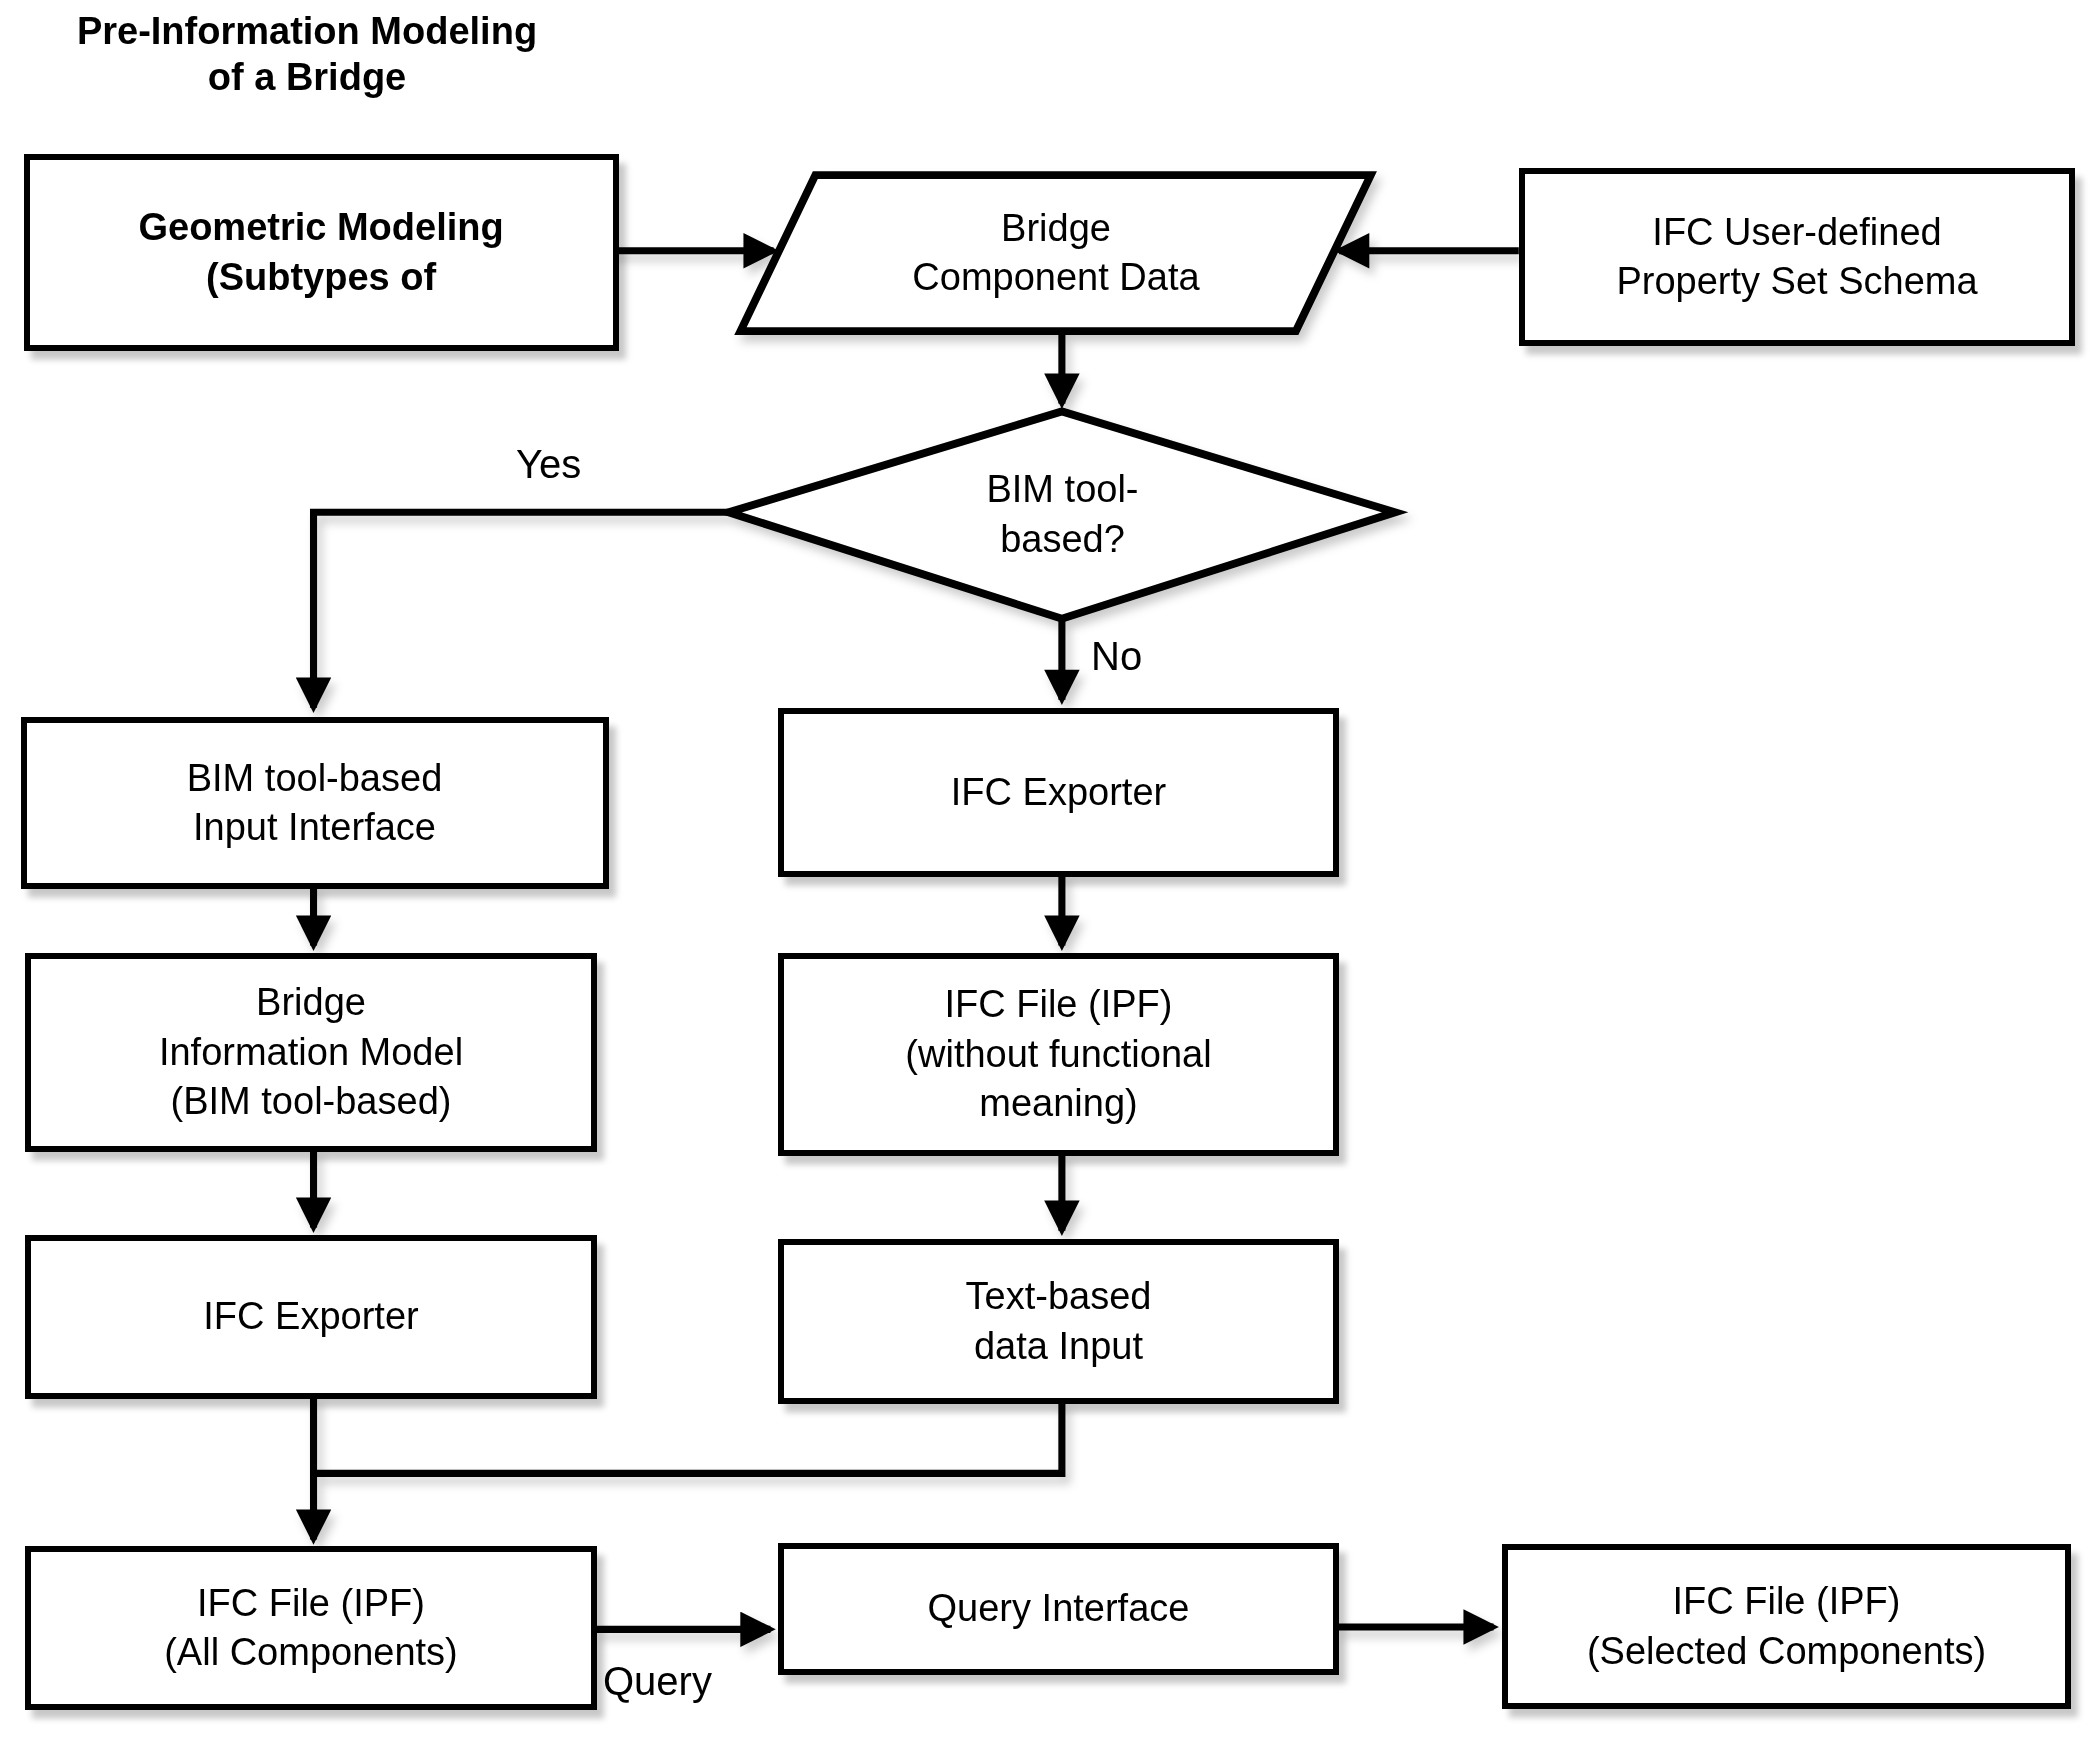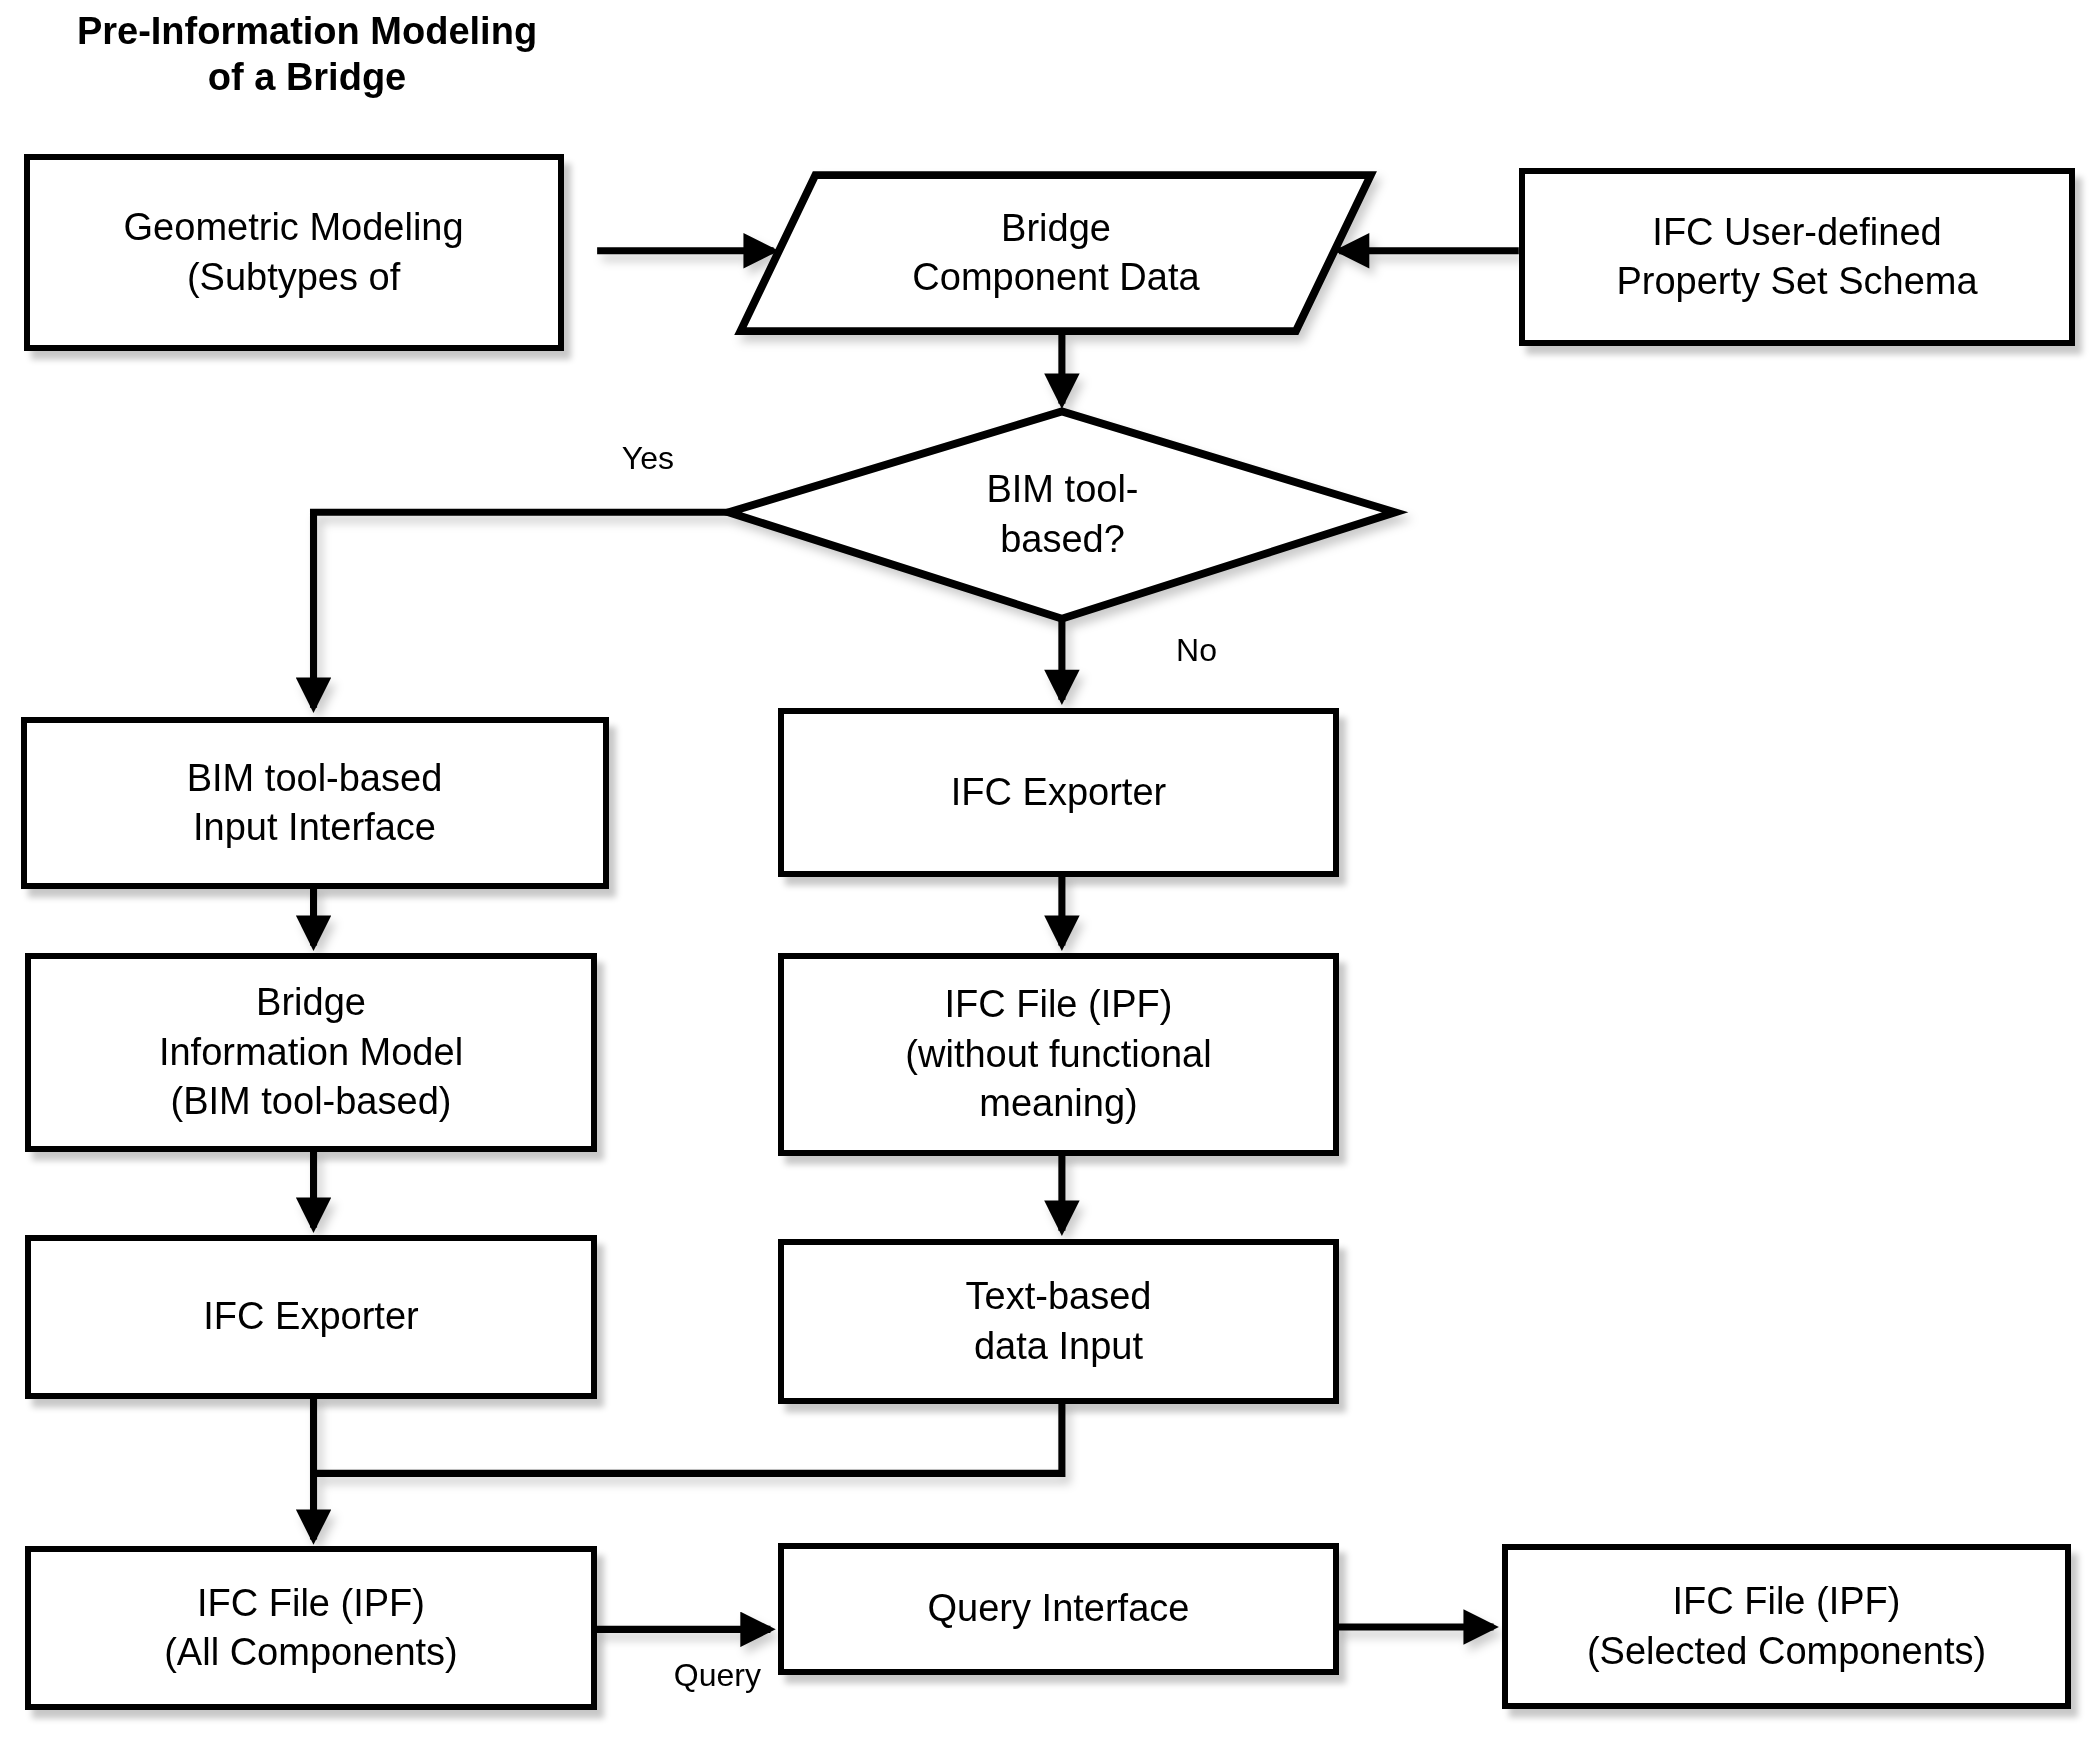--- a/index.html
+++ b/index.html
@@ -15,21 +15,21 @@
   .box {
     position:absolute; box-sizing:border-box; background:#fff;
     border:6.3px solid #000; display:flex; align-items:center; justify-content:center;
     text-align:center; font-size:38px; line-height:1.3;
     box-shadow:7px 8.7px 6.3px rgba(0,0,0,0.22);
   }
   .shape-label {
     position:absolute; display:flex; align-items:center; justify-content:center;
     text-align:center; font-size:38px; line-height:1.3;
   }
-  .edge-label { position:absolute; font-size:32px; line-height:1.3; text-align:right; }
+  .edge-label { position:absolute; font-size:40px; line-height:1.3; text-align:left; }
   .italic { font-style:italic; }
   svg.connectors {
     position:absolute; left:0; top:0;
     filter:drop-shadow(5.5px 7px 4.7px rgba(0,0,0,0.20));
   }
 </style>
 </head>
 <body>
 
 <svg class="connectors" width="2097" height="1747" viewBox="0 0 2662 2217">
@@ -56,21 +56,21 @@
   <line x1="398" y1="1774" x2="398" y2="1954" stroke="#000" stroke-width="9" marker-end="url(#arrow)"></line>
   <line x1="756" y1="2068" x2="978" y2="2068" stroke="#000" stroke-width="9" marker-end="url(#arrow)"></line>
   <line x1="1698" y1="2065" x2="1896" y2="2065" stroke="#000" stroke-width="9" marker-end="url(#arrow)"></line>
 </svg>
 
 <div class="title">
   <div>Pre-Information Modeling</div>
   <div>of a Bridge</div>
 </div>
 
-<div class="box" style="left:23.6px; top:154px; width:540px; height:197px;">
+<div class="box" style="left:23.6px; top:154px; width:595px; height:197px;font-weight:bold;">
   <div>
     <div>Geometric Modeling</div>
     <div>(Subtypes of</div>
   </div>
 </div>
 
 <div class="box" style="left:1519px; top:168px; width:556px; height:178px;">
   <div>
     <div>IFC User-defined</div>
     <div>Property Set Schema</div>

